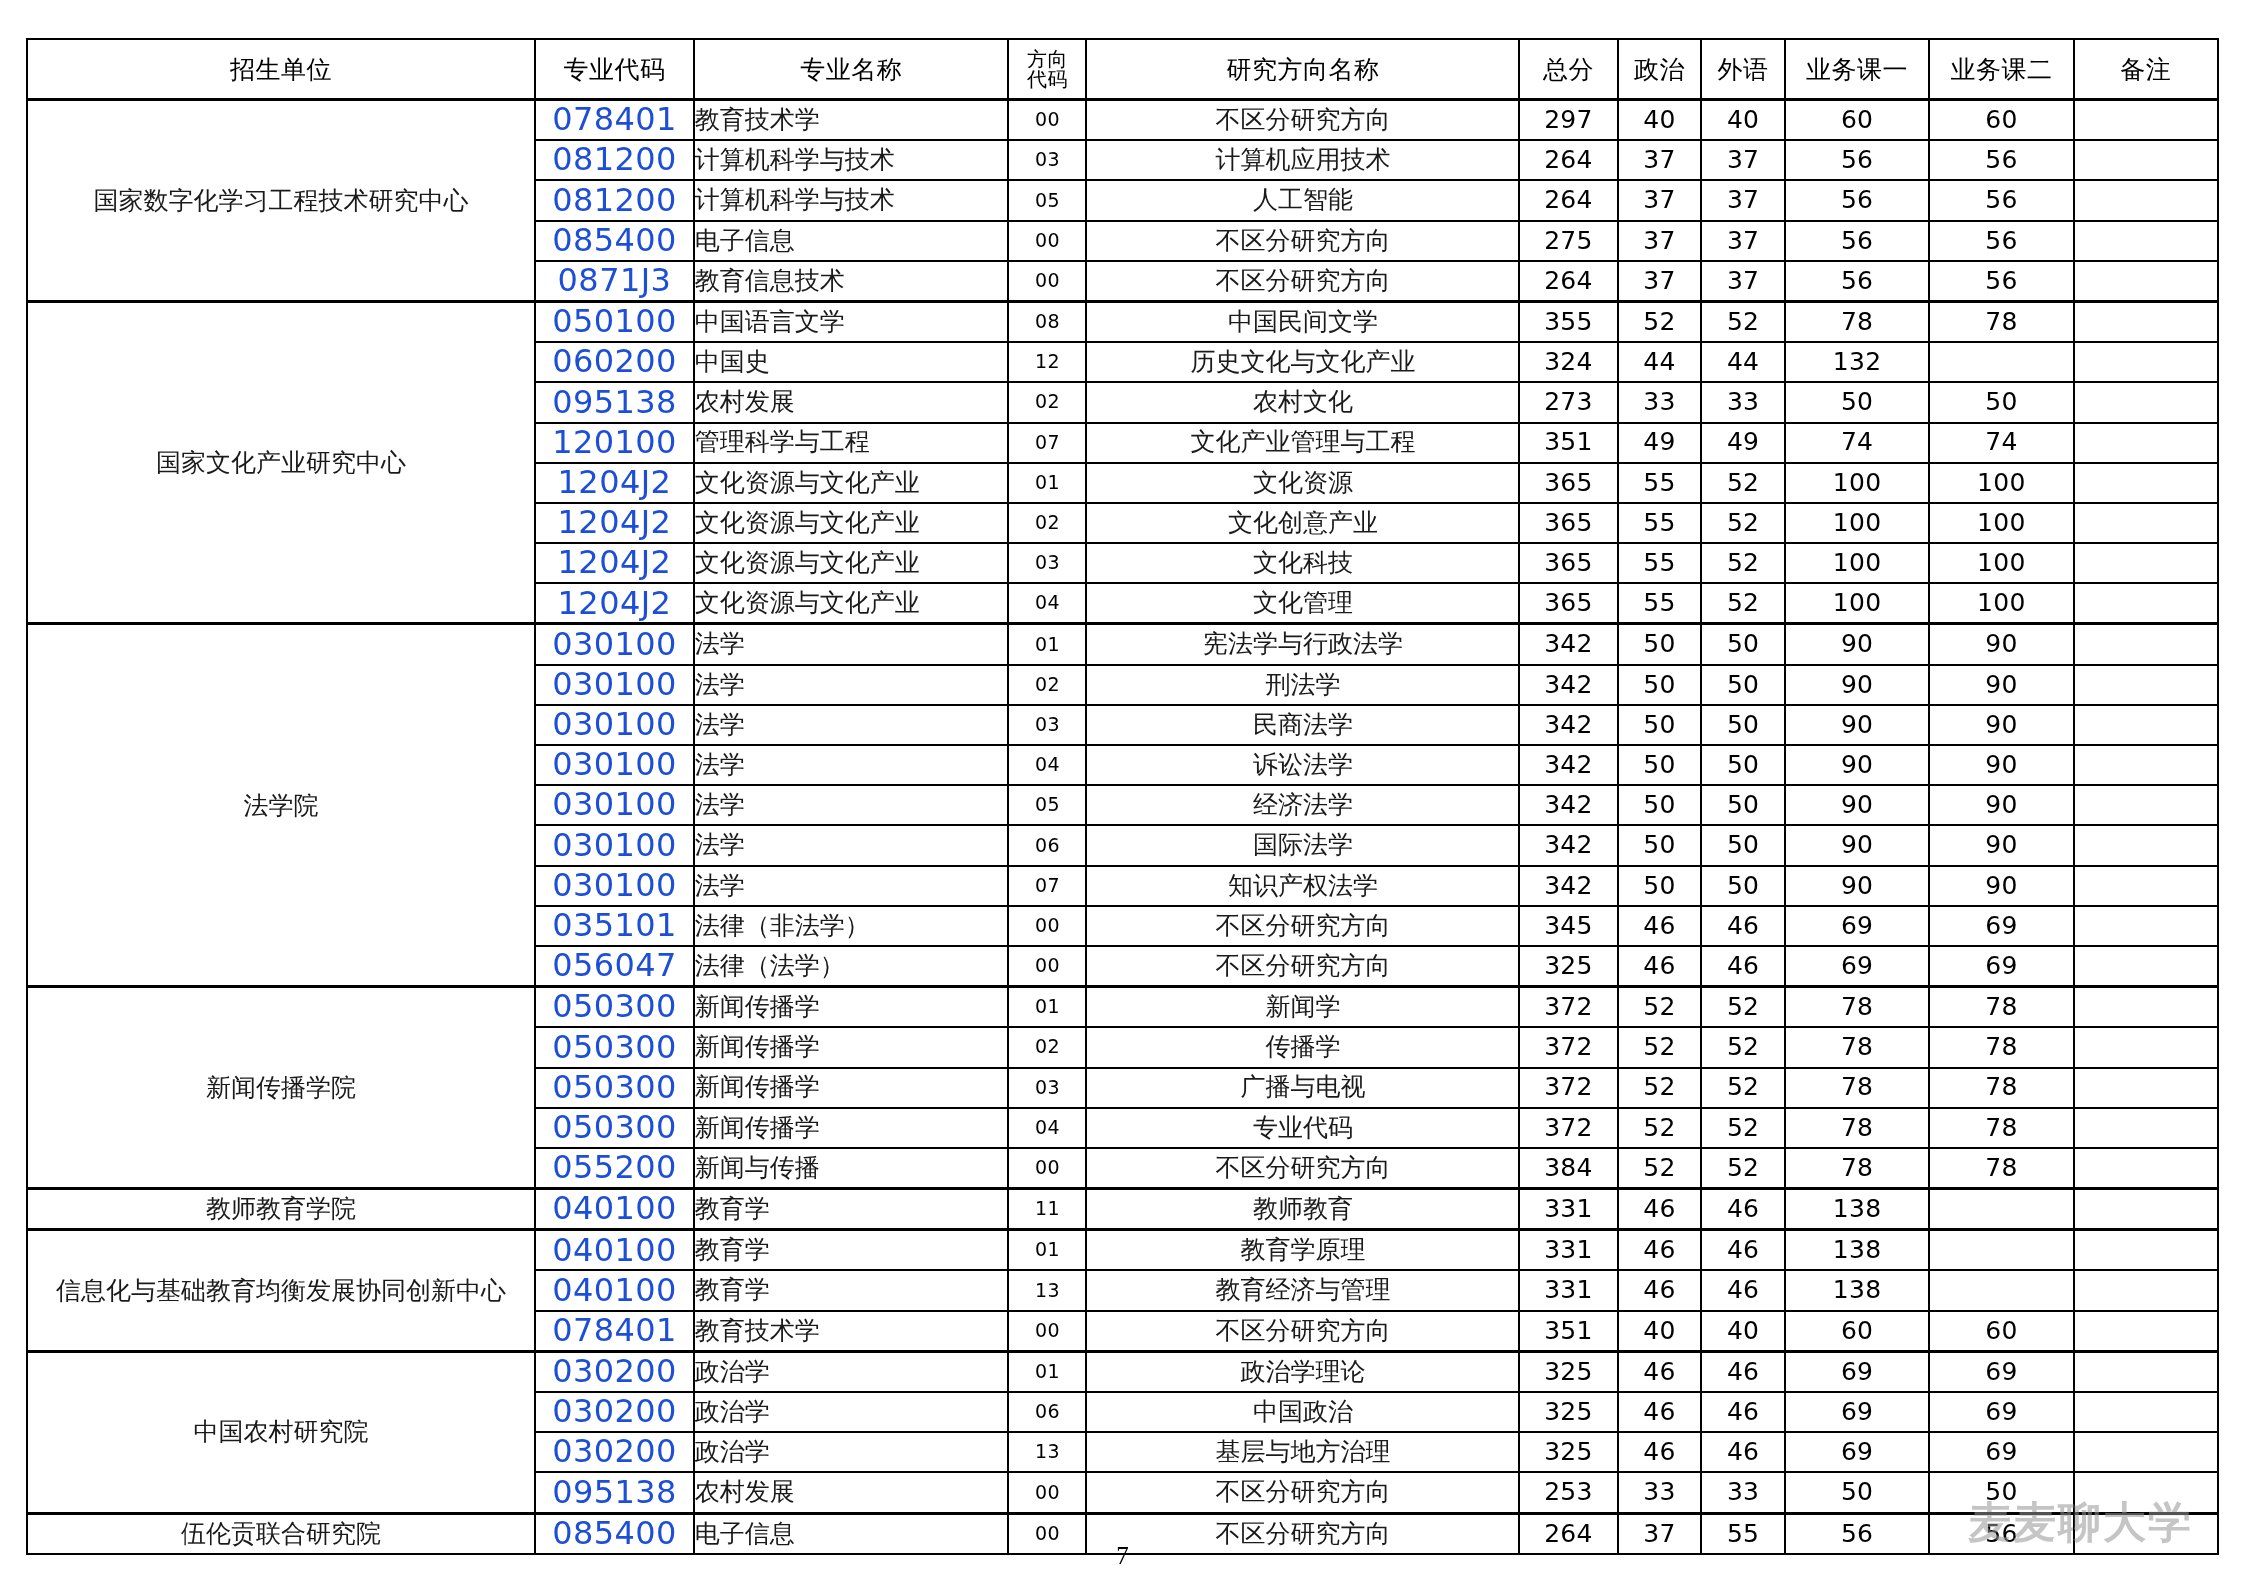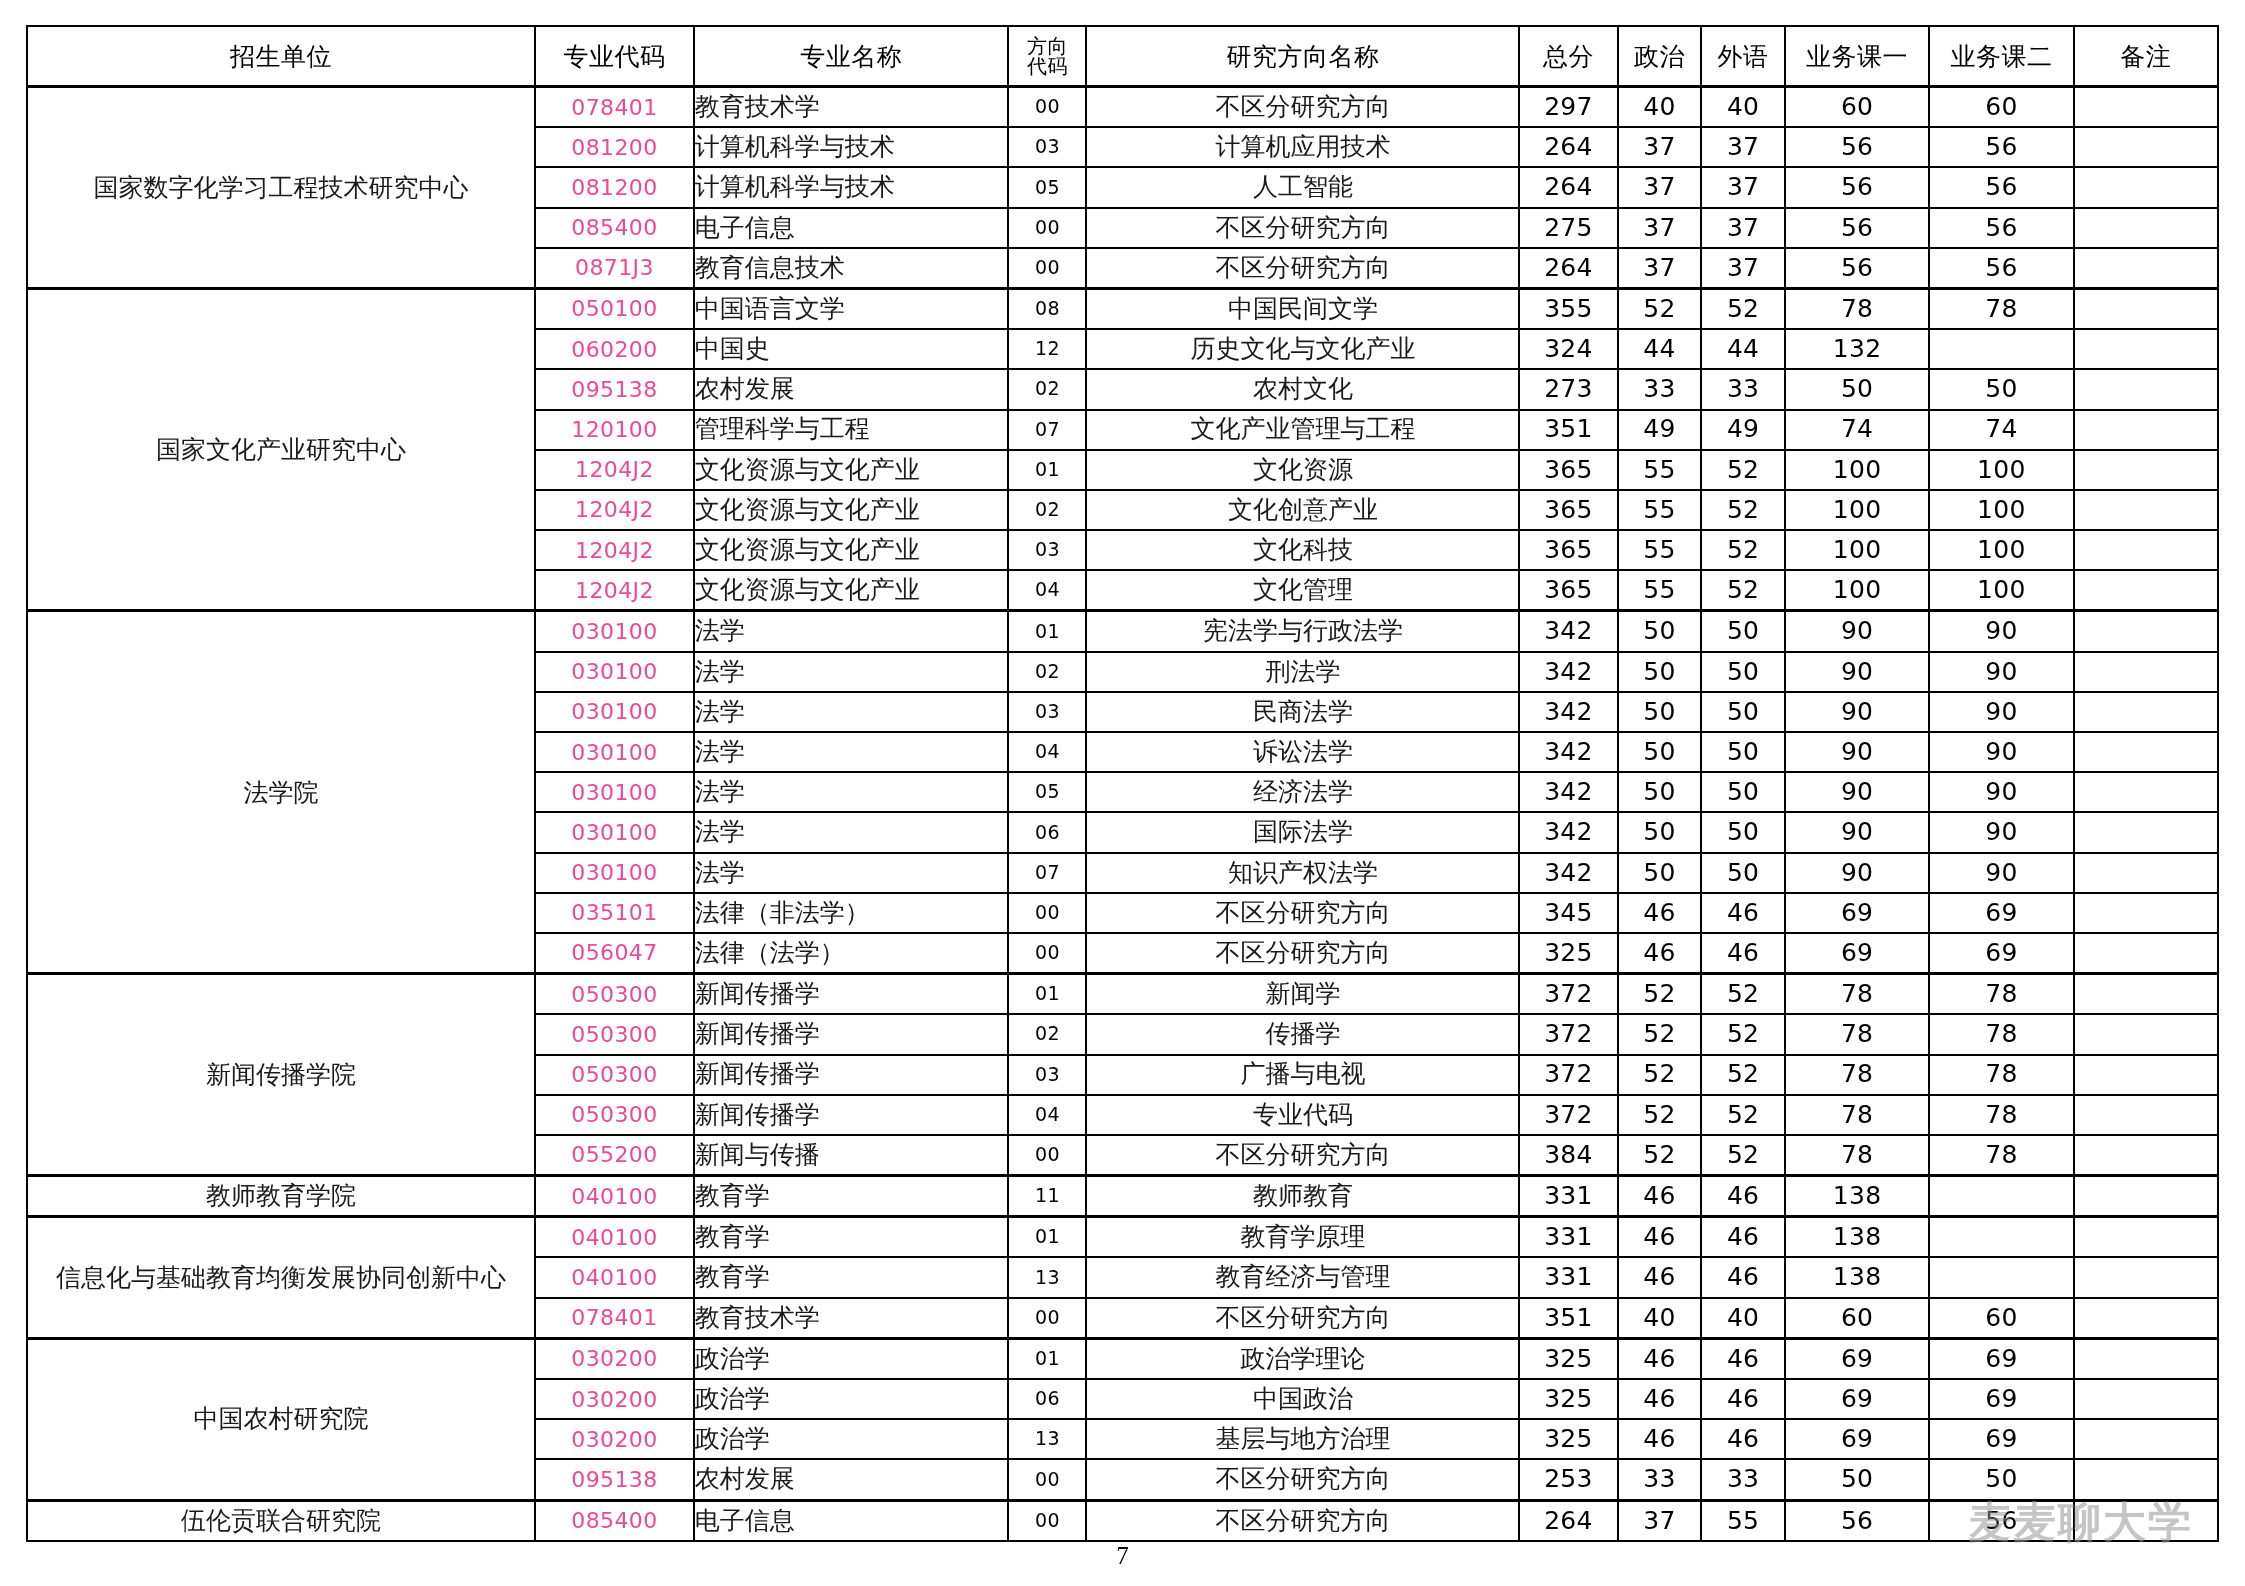--- a/index.html
+++ b/index.html
@@ -20,21 +20,21 @@
     width: 2245px;
     height: 1586px;
     box-sizing: border-box;
     padding: 22px 26px 0 26px;
   }
 
   table.score-table {
     border-collapse: collapse;
     table-layout: fixed;
     width: 2193px;
-    margin: 3px auto;
+    margin: 16px auto;
   }
 
   table.score-table td,
   table.score-table th {
     border: 2px solid #000000;
     padding: 0;
     margin: 0;
     font-weight: normal;
     background: #ffffff;
   }
@@ -84,23 +84,23 @@
     text-align: center;
     padding: 0 6px;
     font-size: 25px;
     line-height: 1.18;
   }
   td.unit.wrap { white-space: normal; }
 
   td.code {
     text-align: center;
     font-family: "DejaVu Sans", "Liberation Sans", sans-serif;
-    font-size: 22px;
+    font-size: 32px;
     letter-spacing: 0.4px;
-    color: #ec4899;
+    color: #1d4ed8;
   }
   td.name {
     text-align: left;
     padding-left: 7px;
   }
   td.dcode {
     text-align: center;
     font-family: "DejaVu Sans", "Liberation Sans", sans-serif;
     font-size: 19px;
     letter-spacing: 0.4px;

